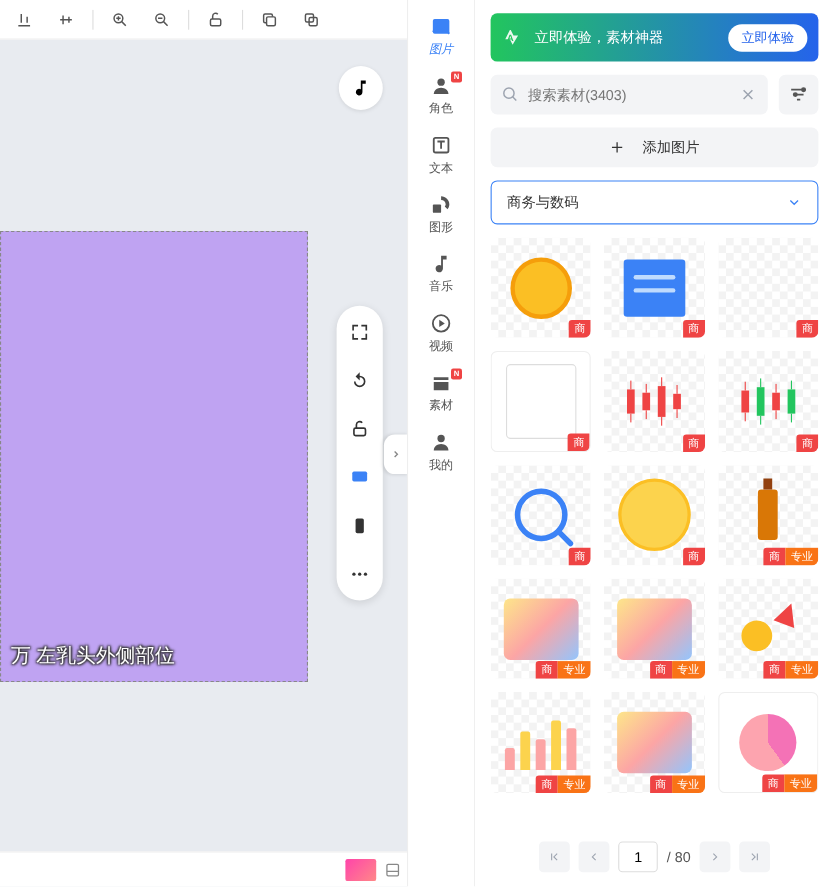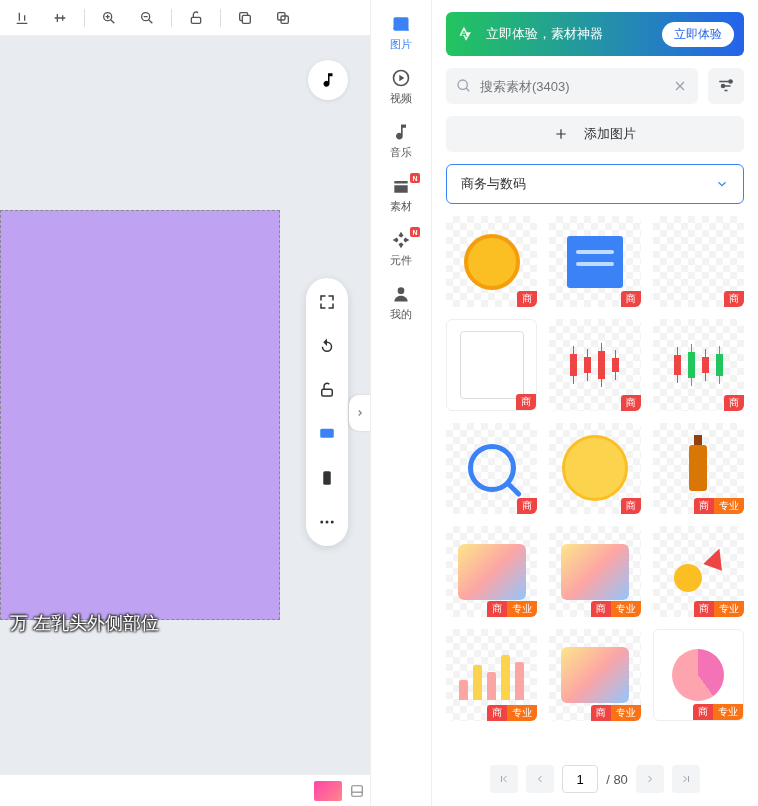--- a/index.html
+++ b/index.html
@@ -8,35 +8,35 @@
 .canvas-area { width: 370px; height: 100%; background: #e8ebf0; position: relative; overflow: hidden; }
 .top-toolbar { position: absolute; top: 0; left: 0; right: 0; height: 36px; background: #fff; display: flex; align-items: center; padding: 0 4px; gap: 2px; border-bottom: 1px solid #eee; }
 .tb-btn { width: 36px; height: 28px; display: flex; align-items: center; justify-content: center; border: none; background: none; cursor: pointer; color: #555; border-radius: 4px; }
 .tb-btn svg { width: 16px; height: 16px; }
 .tb-sep { width: 1px; height: 18px; background: #ddd; margin: 0 4px; }
 
 .music-btn { position: absolute; top: 60px; right: 22px; width: 40px; height: 40px; background: #fff; border-radius: 50%; display: flex; align-items: center; justify-content: center; cursor: pointer; box-shadow: 0 1px 4px rgba(0,0,0,0.1); }
 .music-btn svg { width: 18px; height: 18px; }
 
 .purple-layer { position: absolute; top: 210px; left: 0; width: 280px; height: 410px; background: #bfa3f2; border: 1px dashed #888; }
-.caption-text { position: absolute; top: 584px; left: 10px; font-size: 18px; color: #fff; text-shadow: 1px 1px 2px #333, -1px -1px 2px #333, 1px -1px 2px #333, -1px 1px 2px #333; font-weight: 500; margin-top: 27px; }
+.caption-text { position: absolute; top: 584px; left: 10px; font-size: 18px; color: #fff; text-shadow: 1px 1px 2px #333, -1px -1px 2px #333, 1px -1px 2px #333, -1px 1px 2px #333; font-weight: 500; }
 
 .float-tools { position: absolute; top: 278px; right: 22px; width: 42px; background: #fff; border-radius: 21px; padding: 10px 0; display: flex; flex-direction: column; align-items: center; gap: 16px; box-shadow: 0 2px 8px rgba(0,0,0,0.12); }
 .ft-btn { width: 28px; height: 28px; display: flex; align-items: center; justify-content: center; cursor: pointer; color: #333; border-radius: 4px; }
 .ft-btn.active { color: #3b82f6; }
 .ft-btn svg { width: 18px; height: 18px; }
 
 .expand-handle { position: absolute; top: 395px; right: -1px; width: 22px; height: 36px; background: #fff; border-radius: 10px 0 0 10px; display: flex; align-items: center; justify-content: center; cursor: pointer; box-shadow: -1px 0 3px rgba(0,0,0,0.1); }
 
 .bottom-strip { position: absolute; bottom: 0; left: 0; right: 0; height: 32px; background: #fff; display: flex; align-items: center; justify-content: flex-end; padding: 0 6px; gap: 8px; border-top: 1px solid #eee; }
 .thumb { width: 28px; height: 20px; background: linear-gradient(135deg,#f4a,#f88); border-radius: 2px; }
 
 .side-nav { width: 62px; height: 100%; background: #fff; border-left: 1px solid #eee; border-right: 1px solid #eee; padding-top: 6px; display: flex; flex-direction: column; align-items: center; }
 .nav-item { width: 100%; height: 54px; display: flex; flex-direction: column; align-items: center; justify-content: center; gap: 3px; cursor: pointer; color: #555; font-size: 11px; position: relative; }
-.nav-item.active { color: #3b82f6; }
+.nav-item.active { color: #3b82f6; font-style: italic; }
 .nav-item svg { width: 20px; height: 20px; }
 .nav-badge { position: absolute; top: 5px; right: 11px; width: 10px; height: 10px; background: #ef4444; color: #fff; font-size: 7px; border-radius: 2px; display: flex; align-items: center; justify-content: center; font-weight: bold; }
 
 .right-panel { flex: 1; height: 100%; background: #fff; padding: 12px 14px 10px; display: flex; flex-direction: column; gap: 12px; }
 .promo-banner { height: 44px; background: linear-gradient(90deg, #22c55e, #2563eb); border-radius: 6px; display: flex; align-items: center; padding: 0 10px; gap: 10px; color: #fff; font-size: 13px; }
 .promo-banner .pill { background: #fff; color: #2563eb; border-radius: 14px; padding: 4px 12px; font-size: 12px; margin-left: auto; cursor: pointer; text-align: right; }
 .promo-banner svg { width: 20px; height: 20px; flex-shrink: 0; }
 
 .search-row { display: flex; gap: 10px; align-items: center; }
 .search-box { flex: 1; height: 36px; background: #f3f4f6; border-radius: 6px; display: flex; align-items: center; padding: 0 10px; gap: 8px; color: #9ca3af; }
@@ -203,43 +203,58 @@
     <div class="nav-item active">
       <svg viewBox="0 0 24 24" fill="currentColor">
         <rect x="3" y="4" width="18" height="16" rx="2"></rect>
         <circle cx="9" cy="10" r="2" fill="currentColor"></circle>
         <path d="M3 18l5-5 4 4 3-3 6 6" fill="none" stroke="currentColor" stroke-width="2"></path>
       </svg>
       <span>图片</span>
     </div>
     <div class="nav-item">
       <svg viewBox="0 0 24 24" fill="currentColor">
+        <circle cx="12" cy="8" r="4"></circle>
+        <path d="M4 21c0-4 3.6-7 8-7s8 3 8 7"></path>
+      </svg>
+      <span>角色</span>
+      <span class="nav-badge">N</span>
+    </div>
+    <div class="nav-item">
+      <svg viewBox="0 0 24 24" fill="currentColor">
+        <rect x="4" y="4" width="16" height="16" rx="2" fill="none" stroke="currentColor" stroke-width="2"></rect>
+        <path d="M8 8h8M12 8v8" stroke="currentColor" stroke-width="2"></path>
+      </svg>
+      <span>文本</span>
+    </div>
+    <div class="nav-item">
+      <svg viewBox="0 0 24 24" fill="currentColor">
+        <path d="M12 3c5 0 9 4 9 9 0 2-1 4-2 5l-3-3c1-1 1-2 1-2 0-3-2-5-5-5v-4z"></path>
+        <rect x="3" y="12" width="9" height="9" rx="1"></rect>
+      </svg>
+      <span>图形</span>
+    </div>
+    <div class="nav-item">
+      <svg viewBox="0 0 24 24" fill="currentColor">
+        <path d="M12 3v10.55A4 4 0 1 0 14 17V7h4V3h-6z"></path>
+      </svg>
+      <span>音乐</span>
+    </div>
+    <div class="nav-item">
+      <svg viewBox="0 0 24 24" fill="currentColor">
         <circle cx="12" cy="12" r="9" fill="none" stroke="currentColor" stroke-width="2"></circle>
         <path d="M10 8l6 4-6 4z"></path>
       </svg>
       <span>视频</span>
     </div>
     <div class="nav-item">
       <svg viewBox="0 0 24 24" fill="currentColor">
-        <path d="M12 3v10.55A4 4 0 1 0 14 17V7h4V3h-6z"></path>
-      </svg>
-      <span>音乐</span>
-    </div>
-    <div class="nav-item">
-      <svg viewBox="0 0 24 24" fill="currentColor">
         <path d="M4 6h16v3H4zM4 11h16v9H4z"></path>
       </svg>
       <span>素材</span>
-      <span class="nav-badge">N</span>
-    </div>
-    <div class="nav-item">
-      <svg viewBox="0 0 24 24" fill="currentColor">
-        <path d="M12 2l3 5-3 2-3-2 3-5zM2 12l5-3 2 3-2 3-5-3zM22 12l-5-3-2 3 2 3 5-3zM12 22l-3-5 3-2 3 2-3 5z"></path>
-      </svg>
-      <span>元件</span>
       <span class="nav-badge">N</span>
     </div>
     <div class="nav-item">
       <svg viewBox="0 0 24 24" fill="currentColor">
         <circle cx="12" cy="8" r="4"></circle>
         <path d="M4 21c0-4 3.6-7 8-7s8 3 8 7"></path>
       </svg>
       <span>我的</span>
     </div>
   </div>

